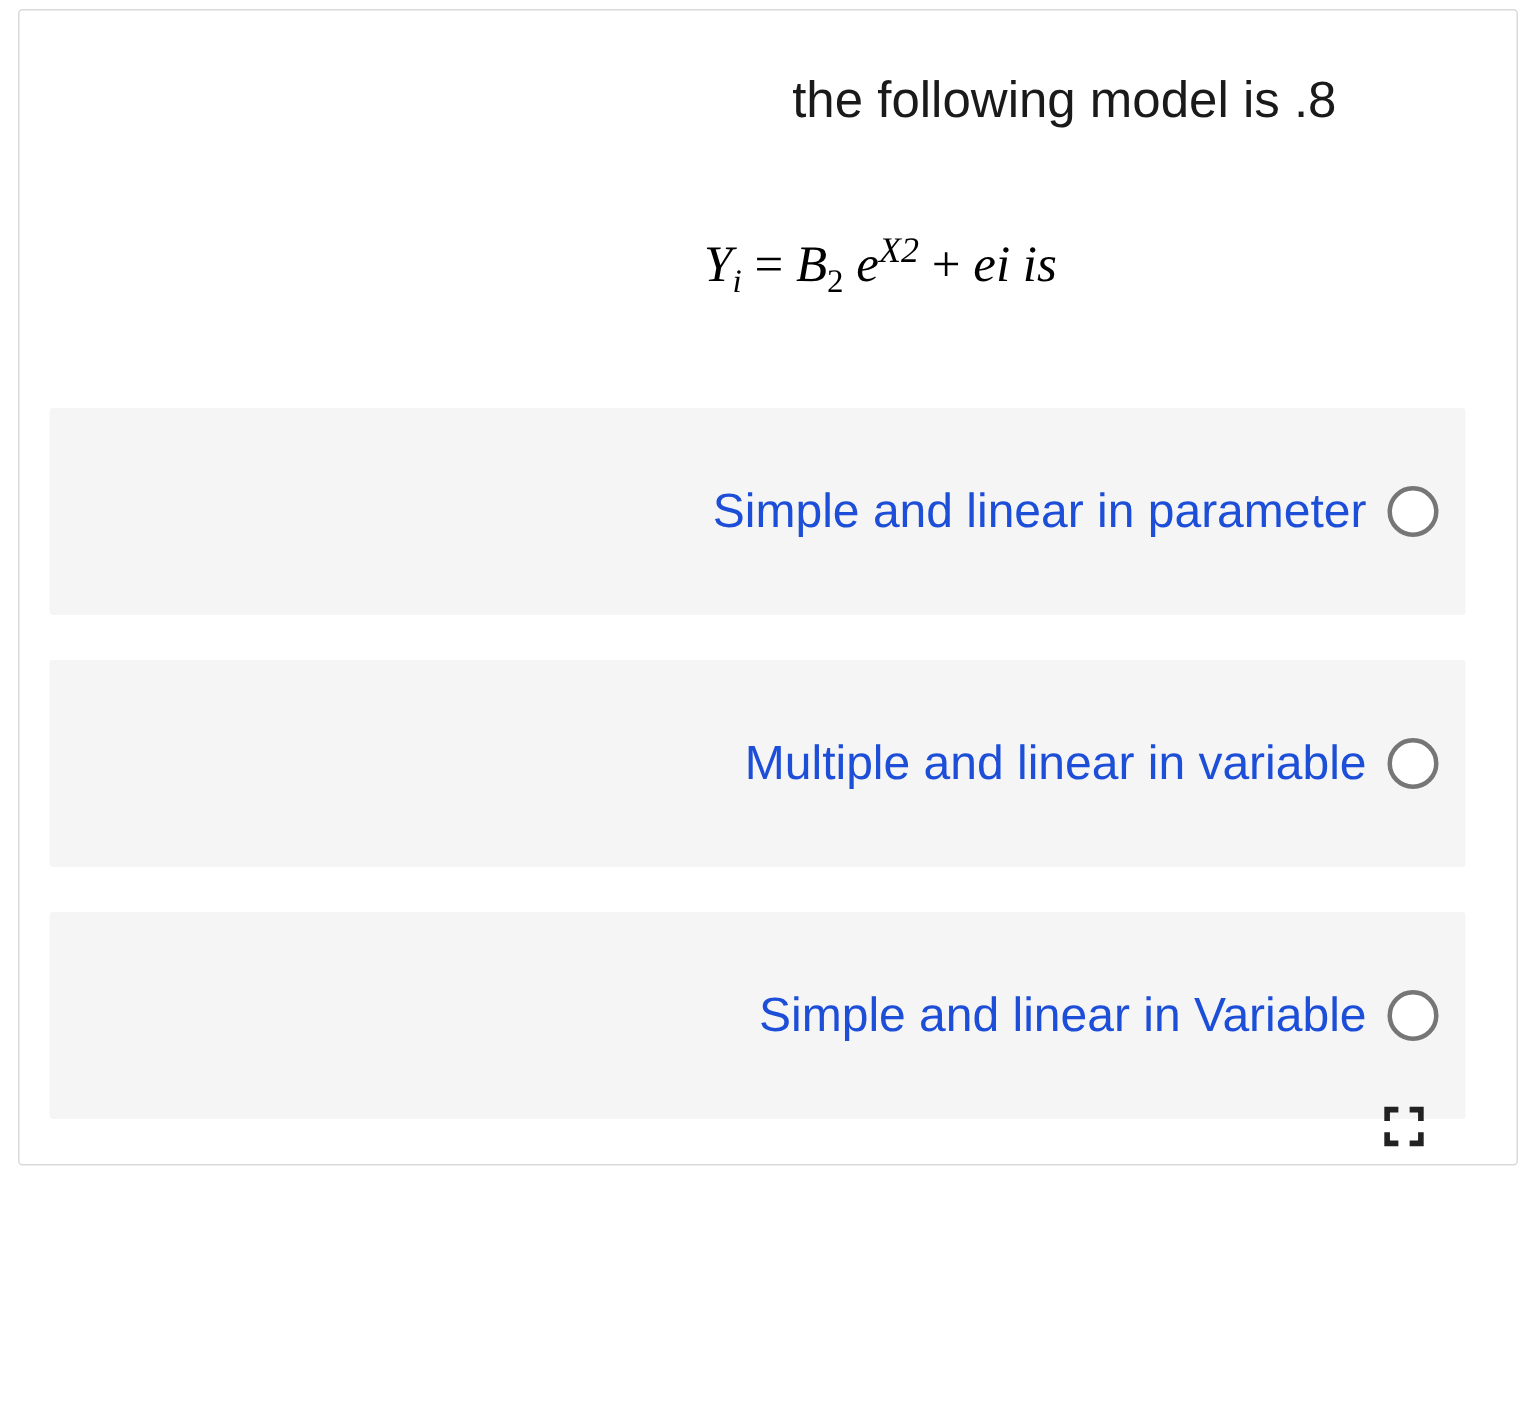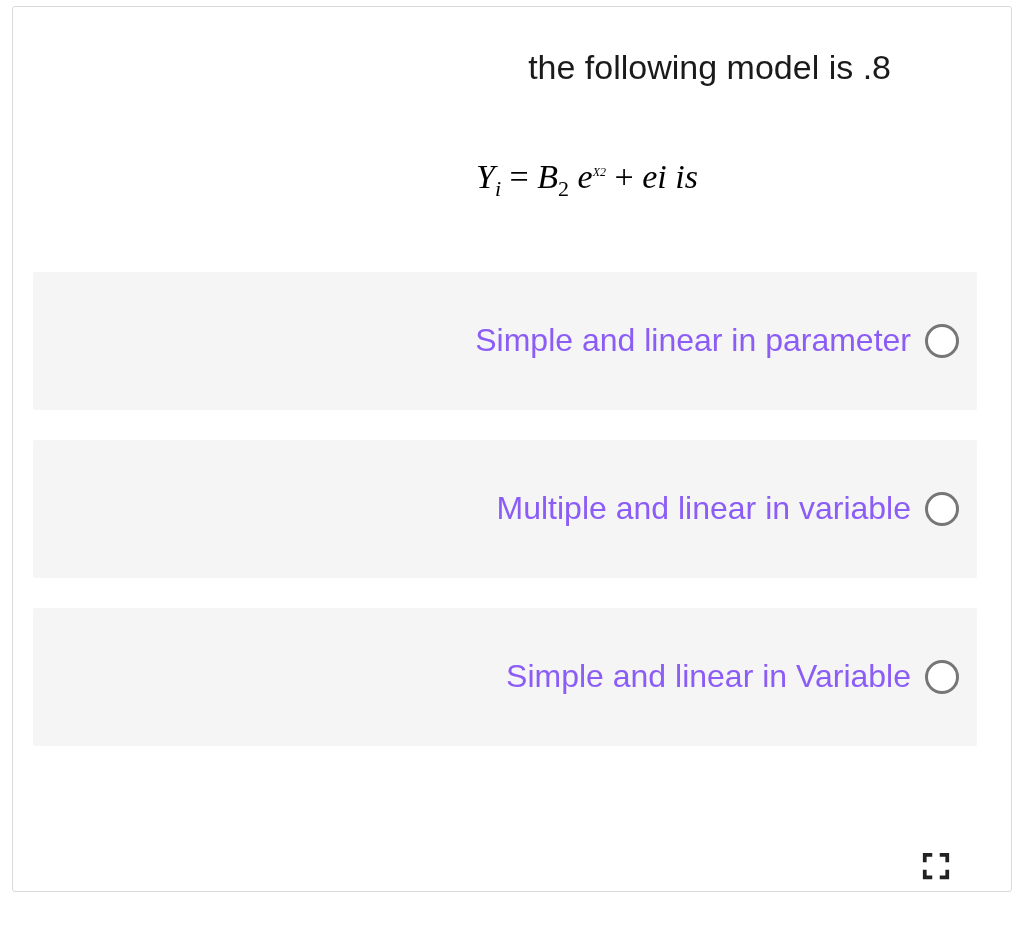--- a/index.html
+++ b/index.html
@@ -15,21 +15,21 @@
     color: #222;
   }
   .card {
     width: 1000px;
     margin: 6px auto 0 auto;
     border: 1px solid #d9d9d9;
     border-radius: 3px;
     background: #ffffff;
     padding-bottom: 14px;
     position: relative;
-    height: 886px;
+    height: 771px;
   }
   .question-block {
     padding: 40px 60px 20px 60px;
   }
   .question-text {
     font-size: 34px;
     font-weight: 400;
     color: #1a1a1a;
     text-align: right;
     padding-right: 60px;
@@ -43,21 +43,21 @@
     color: #000;
     padding-left: 150px;
   }
   .equation .it { font-style: italic; }
   .equation sub {
     font-size: 22px;
     vertical-align: sub;
     line-height: 0;
   }
   .equation sup {
-    font-size: 12px;
+    font-size: 24px;
     vertical-align: super;
     line-height: 0;
     text-align: center;
   }
   .options {
     margin-top: 56px;
     padding: 0 34px 0 20px;
   }
   .option {
     background: #f5f5f5;
@@ -65,21 +65,21 @@
     margin-bottom: 30px;
     height: 138px;
     display: flex;
     align-items: center;
     justify-content: flex-end;
     padding: 0 18px 0 24px;
   }
   .option-label {
     font-size: 32px;
     font-weight: 400;
-    color: #8b5cf6;
+    color: #1d4ed8;
     text-align: right;
     margin-right: 14px;
   }
   .radio {
     width: 34px;
     height: 34px;
     border: 3px solid #767676;
     border-radius: 50%;
     flex: 0 0 34px;
     background: #fff;

